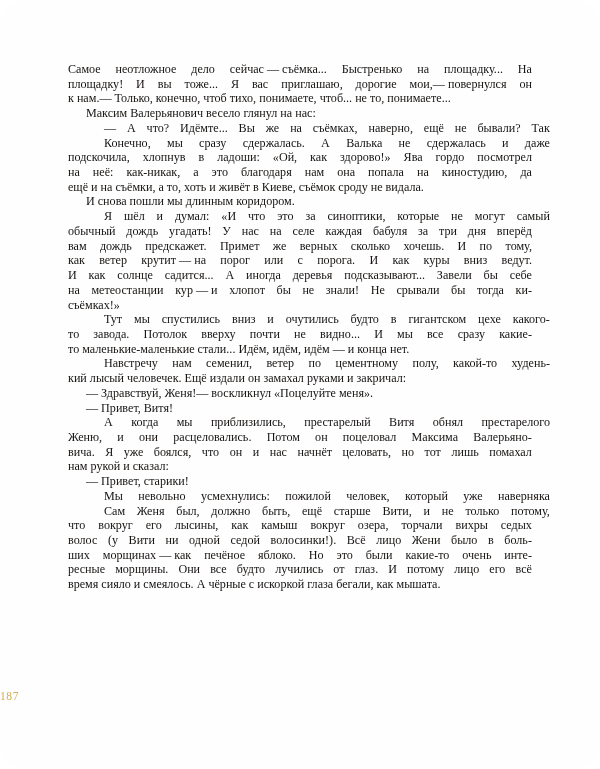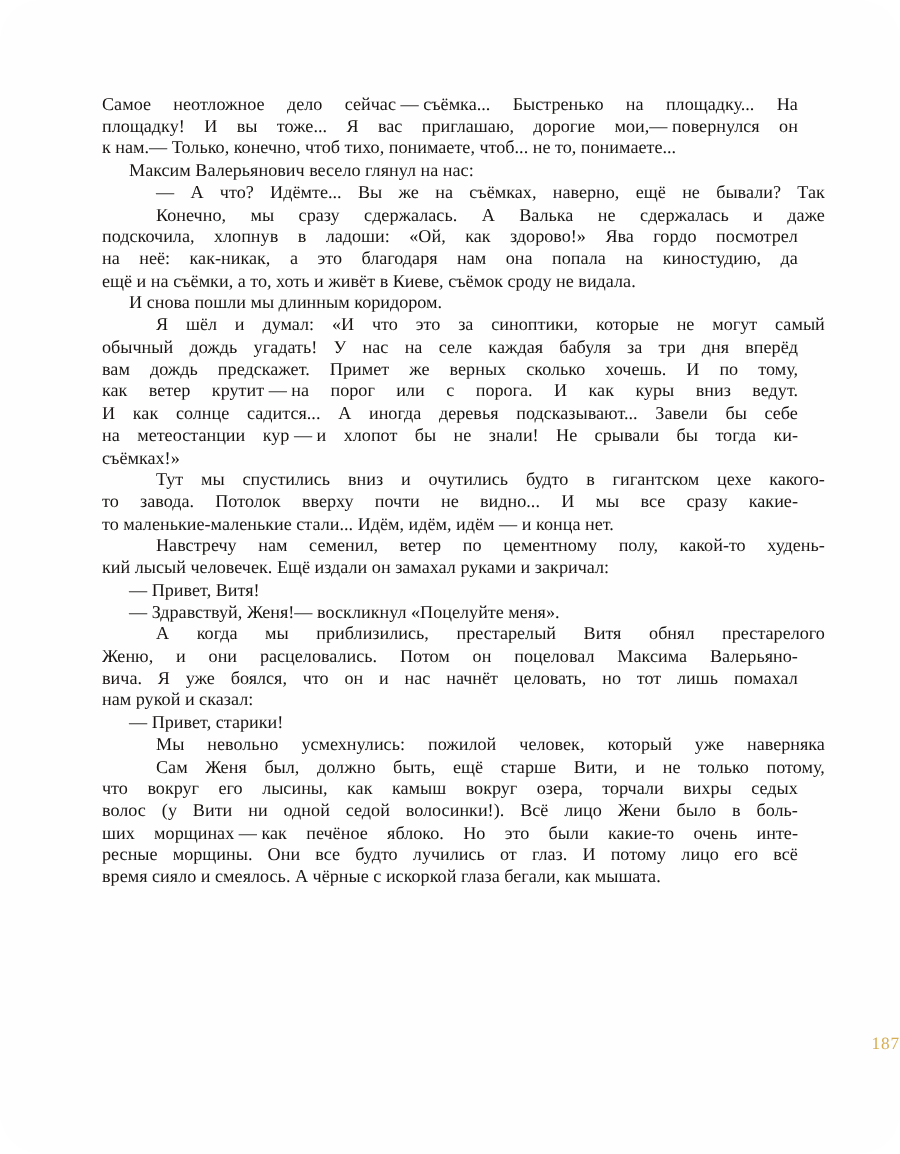--- a/index.html
+++ b/index.html
@@ -60,21 +60,21 @@
   .line.j.ind {
     width: 446px;
     margin-left: 18px;
   }
 
   .page-number {
     position: absolute;
     left: 0;
     top: 689px;
     width: 600px;
-    text-align: right;
+    text-align: left;
     font-size: 11.5px;
     line-height: 14px;
     color: #d6ad53;
     letter-spacing: 0.6px;
     font-family: "Liberation Serif", "DejaVu Serif", serif;
   }
 </style>
 </head>
 <body>
 
@@ -295,24 +295,24 @@
           <span>ветер</span>
           <span>по</span>
           <span>цементному</span>
           <span>полу,</span>
           <span>какой-то</span>
           <span>худень-</span>
         </div>
         <div class="line">кий лысый человечек. Ещё издали он замахал руками и закричал:</div>
       </div>
       <div class="lines">
+        <div class="line ind">— Здравствуй, Женя!— воскликнул «Поцелуйте меня».</div>
+      </div>
+      <div class="lines">
         <div class="line ind">— Привет, Витя!</div>
-      </div>
-      <div class="lines">
-        <div class="line ind">— Здравствуй, Женя!— воскликнул «Поцелуйте меня».</div>
       </div>
       <div class="lines">
         <div class="line j ind">
           <span>А</span>
           <span>когда</span>
           <span>мы</span>
           <span>приблизились,</span>
           <span>престарелый</span>
           <span>Витя</span>
           <span>обнял</span>

